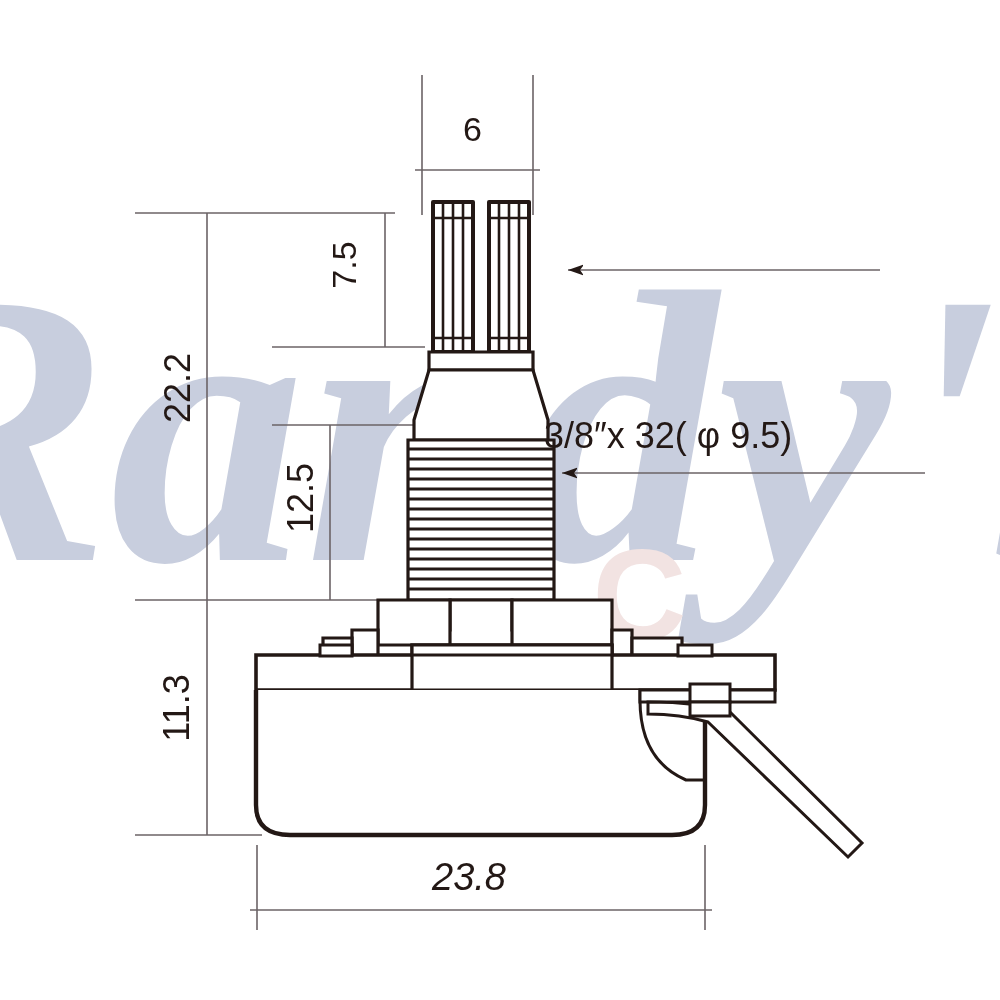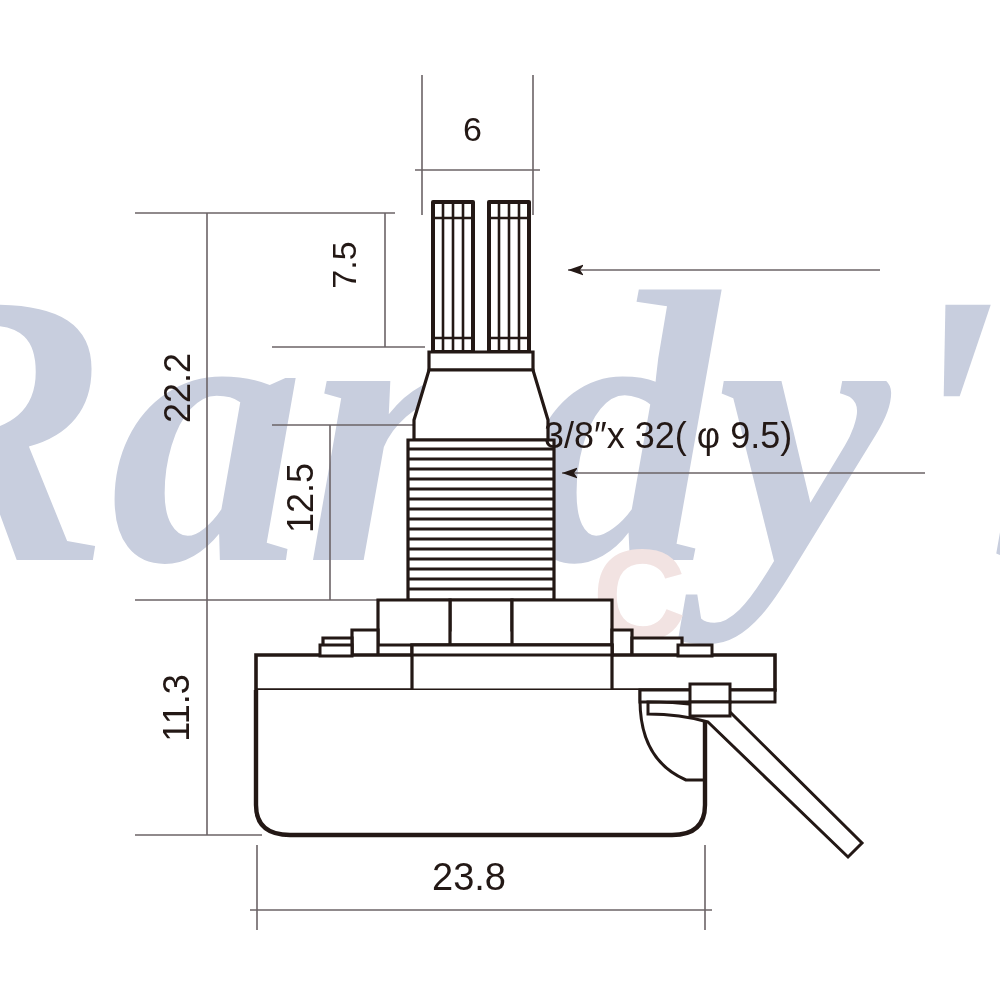--- a/index.html
+++ b/index.html
@@ -167,18 +167,18 @@
   <div class="dim-text" style="left:463px; top:112px; font-size:34px;">6</div>
 
   <div class="dim-text vert-text" style="left:320px; top:248px; font-size:34px; transform:rotate(-90deg);">7.5</div>
 
   <div class="dim-text vert-text" style="left:143px; top:370px; font-size:36px; transform:rotate(-90deg);">22.2</div>
 
   <div class="dim-text vert-text" style="left:266px; top:480px; font-size:36px; transform:rotate(-90deg);">12.5</div>
 
   <div class="dim-text vert-text" style="left:143px; top:690px; font-size:36px; transform:rotate(-90deg);">11.3</div>
 
-  <div class="dim-text" style="left:432px; top:858px; font-size:38px;">23.8</div>
+  <div class="dim-text" style="left:432px; top:858px; font-size:38px;font-style:italic;">23.8</div>
 
 
   <div class="dim-text" style="left:544px; top:418px; font-size:36px;">3/8″x 32( φ 9.5)</div>
 
 </div>
 
 </body></html>

